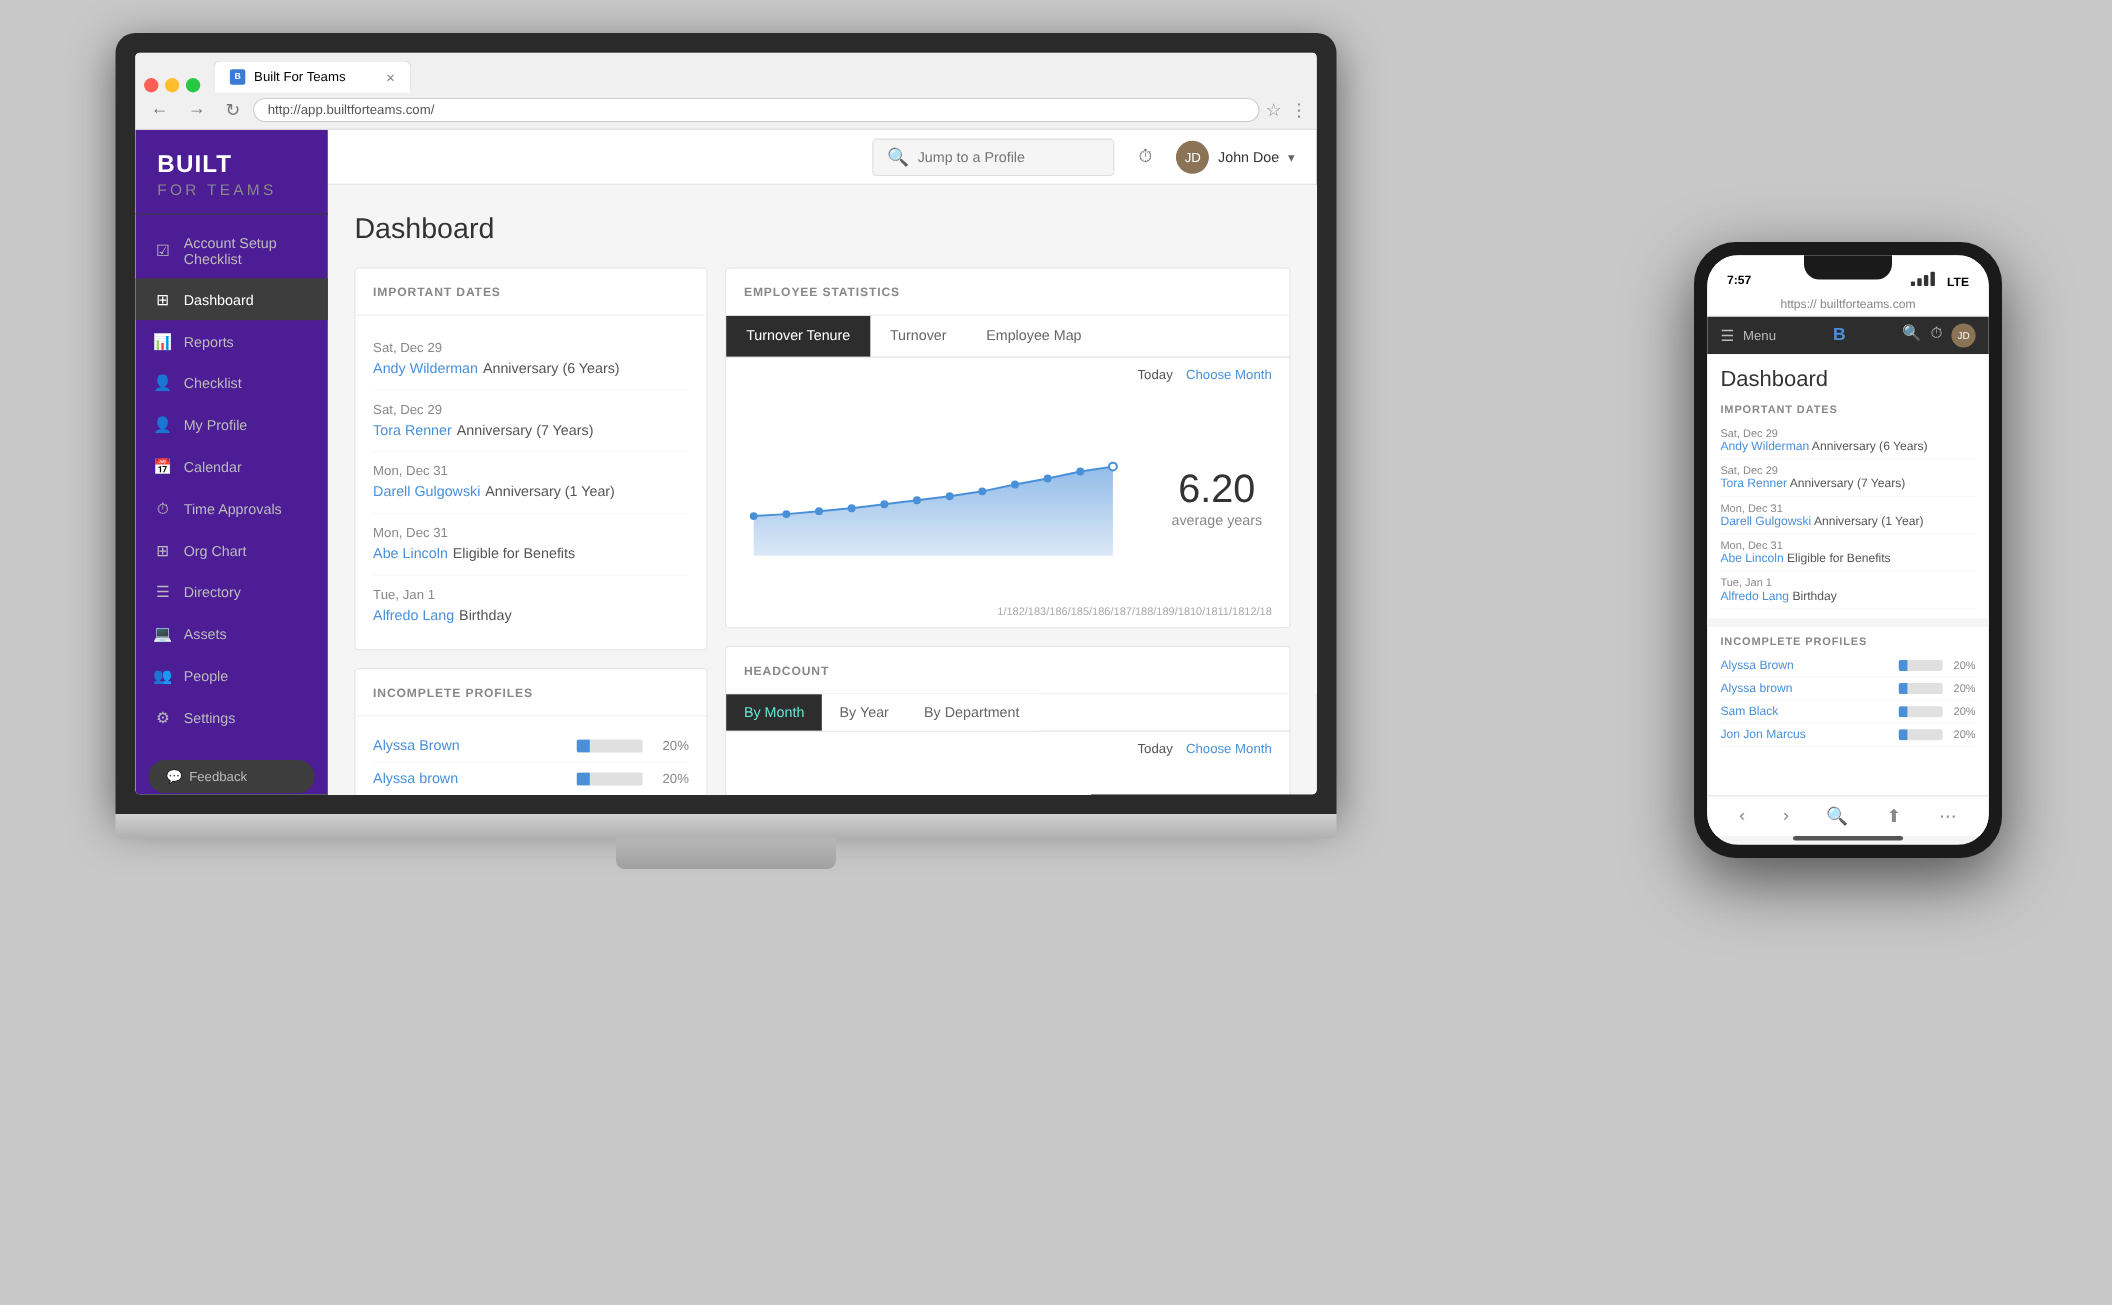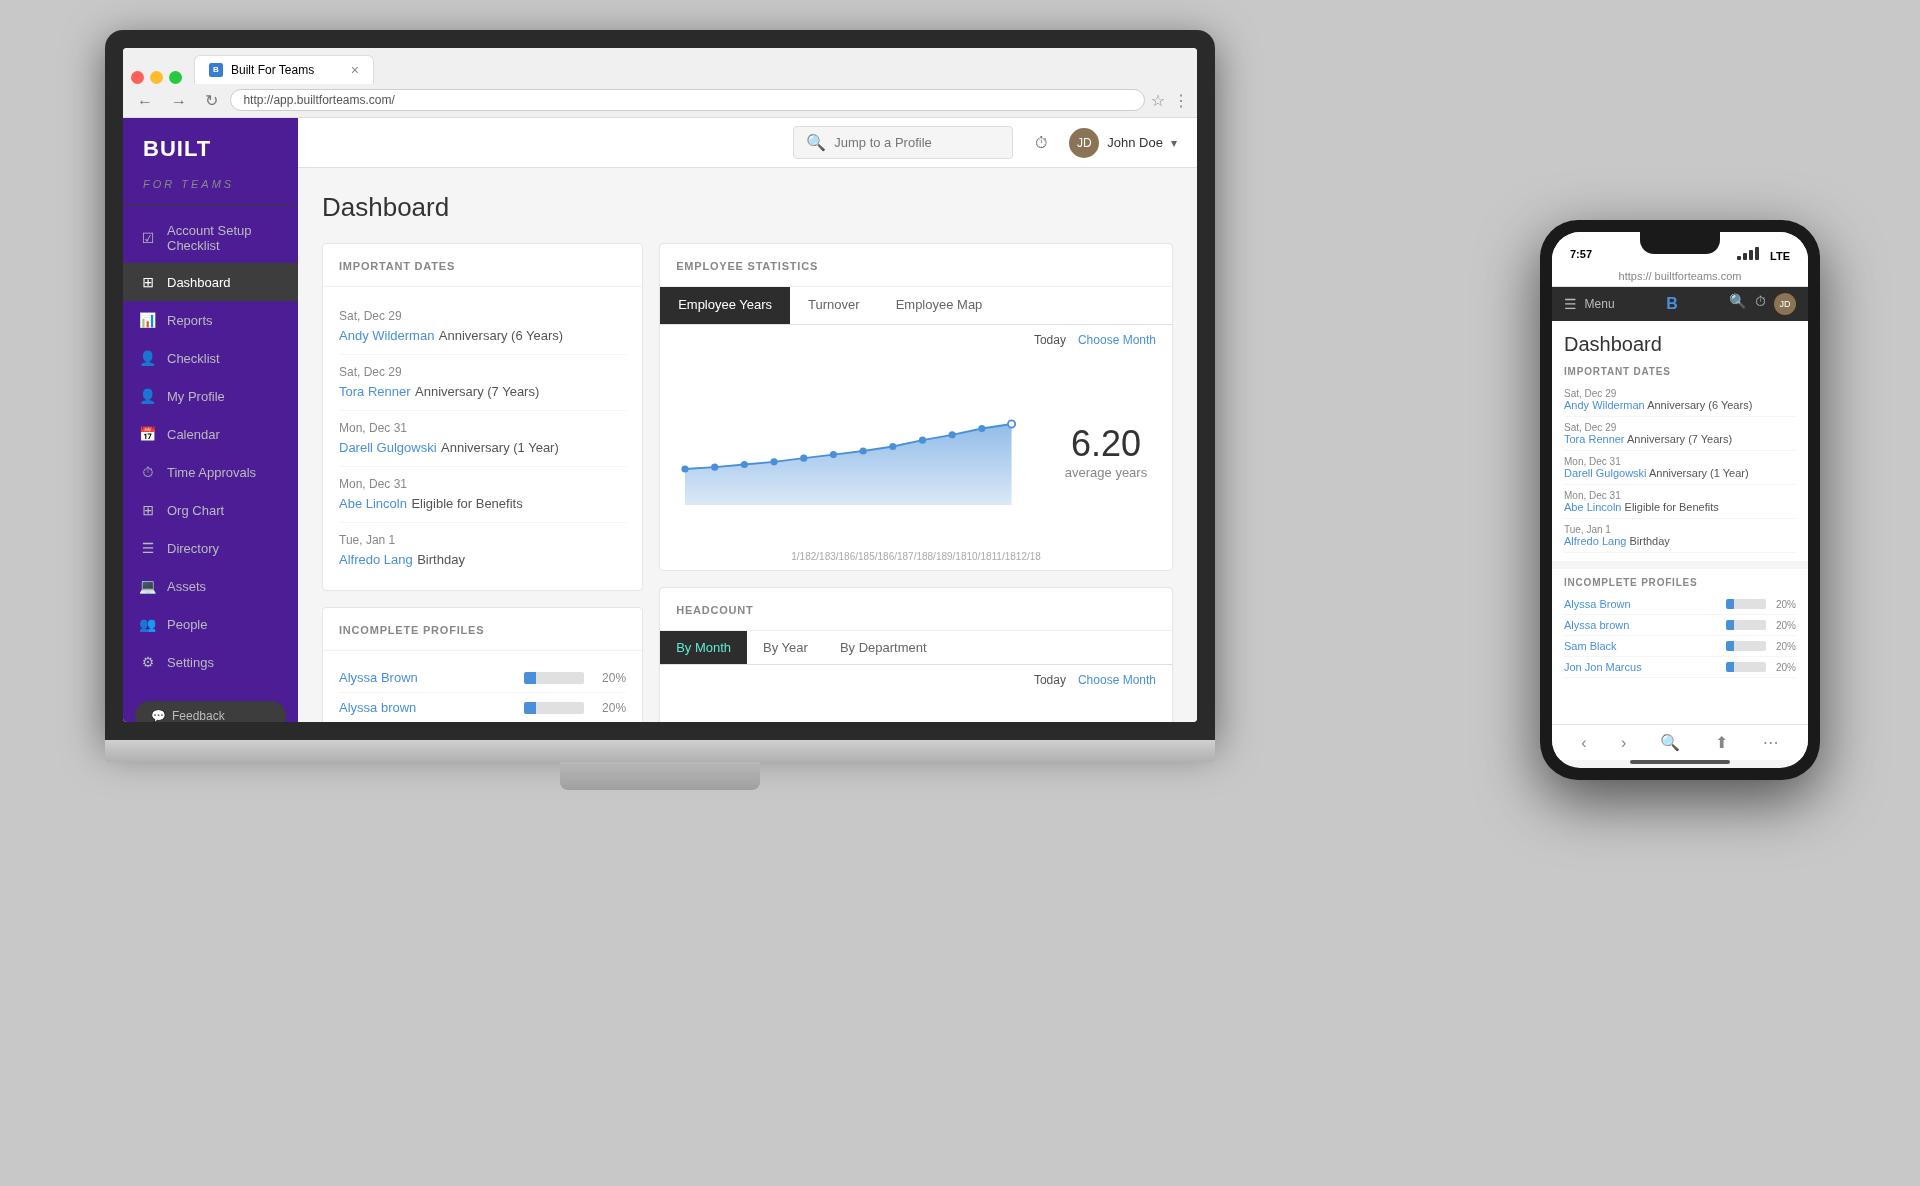--- a/index.html
+++ b/index.html
@@ -161,24 +161,23 @@
       border-bottom: 1px solid #3a3a3a;
     }
     .logo-text {
       color: #fff;
       font-size: 22px;
       font-weight: bold;
       letter-spacing: 1px;
     }
     .logo-sub {
       color: #888;
-      font-size: 11px;
+      font-size: 14px;
       letter-spacing: 3px;
-      margin-top: 16px;
-      font-style: italic;
+      margin-top: 2px;
     }
     .sidebar-nav {
       flex: 1;
       padding: 8px 0;
     }
     .nav-item {
       display: flex;
       align-items: center;
       gap: 10px;
       padding: 10px 16px;
@@ -367,21 +366,21 @@
       font-size: 36px;
       font-weight: 300;
       color: #333;
     }
     .big-label {
       font-size: 13px;
       color: #888;
     }
     .chart-x-labels {
       display: flex;
-      justify-content: center;
+      justify-content: flex-end;
       padding: 4px 16px 8px;
       font-size: 10px;
       color: #aaa;
     }
     .date-controls {
       display: flex;
       align-items: center;
       gap: 12px;
       font-size: 12px;
       color: #555;
@@ -765,21 +764,21 @@
                 </div>
               </div>
 
               <div style="display:flex; flex-direction:column; gap:16px;">
 
                 <div class="card">
                   <div class="card-header">
                     <span class="card-header-label">EMPLOYEE STATISTICS</span>
                   </div>
                   <div class="stat-tabs">
-                    <div class="stat-tab active">Employee Years</div>
+                    <div class="stat-tab active">Turnover Tenure</div>
                     <div class="stat-tab">Turnover</div>
                     <div class="stat-tab">Employee Map</div>
                   </div>
                   <div class="date-controls">
                     <span>Today</span>
                     <a href="#">Choose Month</a>
                   </div>
                   <div class="stat-content">
                     <div class="chart-area">
                       <svg class="chart-svg" viewBox="0 0 400 140">

